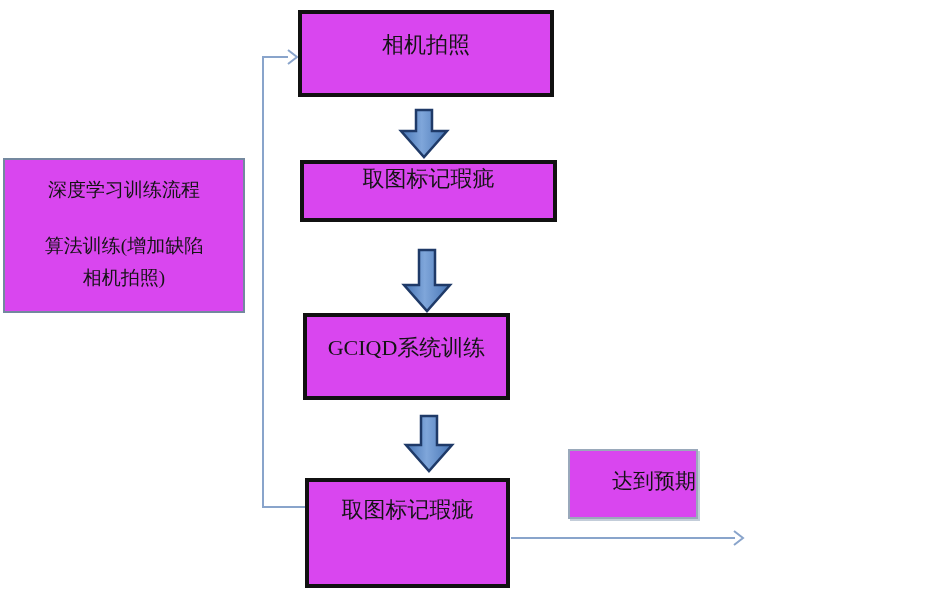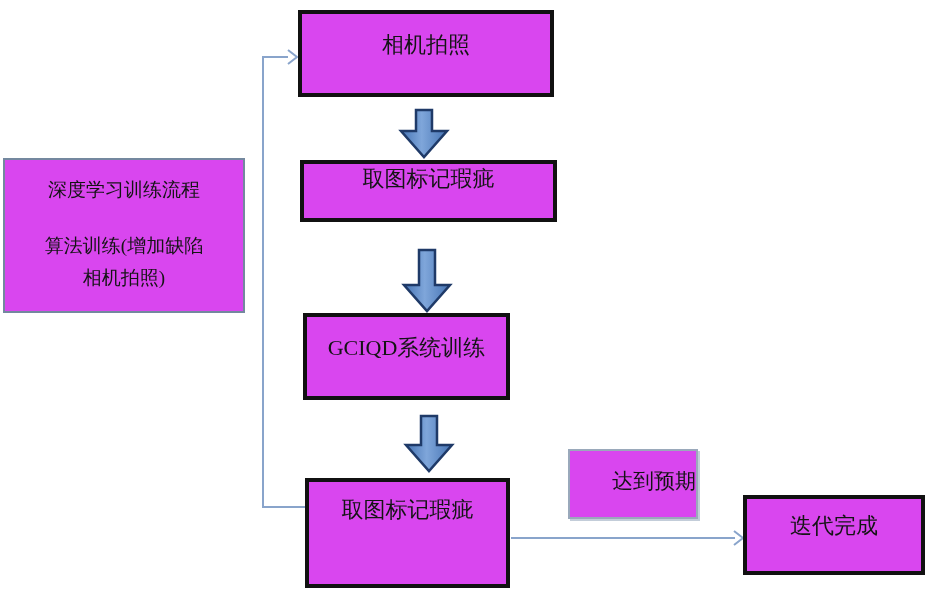--- a/index.html
+++ b/index.html
@@ -89,17 +89,14 @@
   <div class="node node-note">
     <span class="note-line-1">深度学习训练流程</span>
     <div>算法训练(增加缺陷</div>
     <div>相机拍照)</div>
   </div>
 
   <div class="node node-expected">
     <span>达到预期</span>
   </div>
 
-  <div class="node thick node-done">
-    <span>迭代完成</span>
-  </div>
 
 </div>
 
 </body></html>

